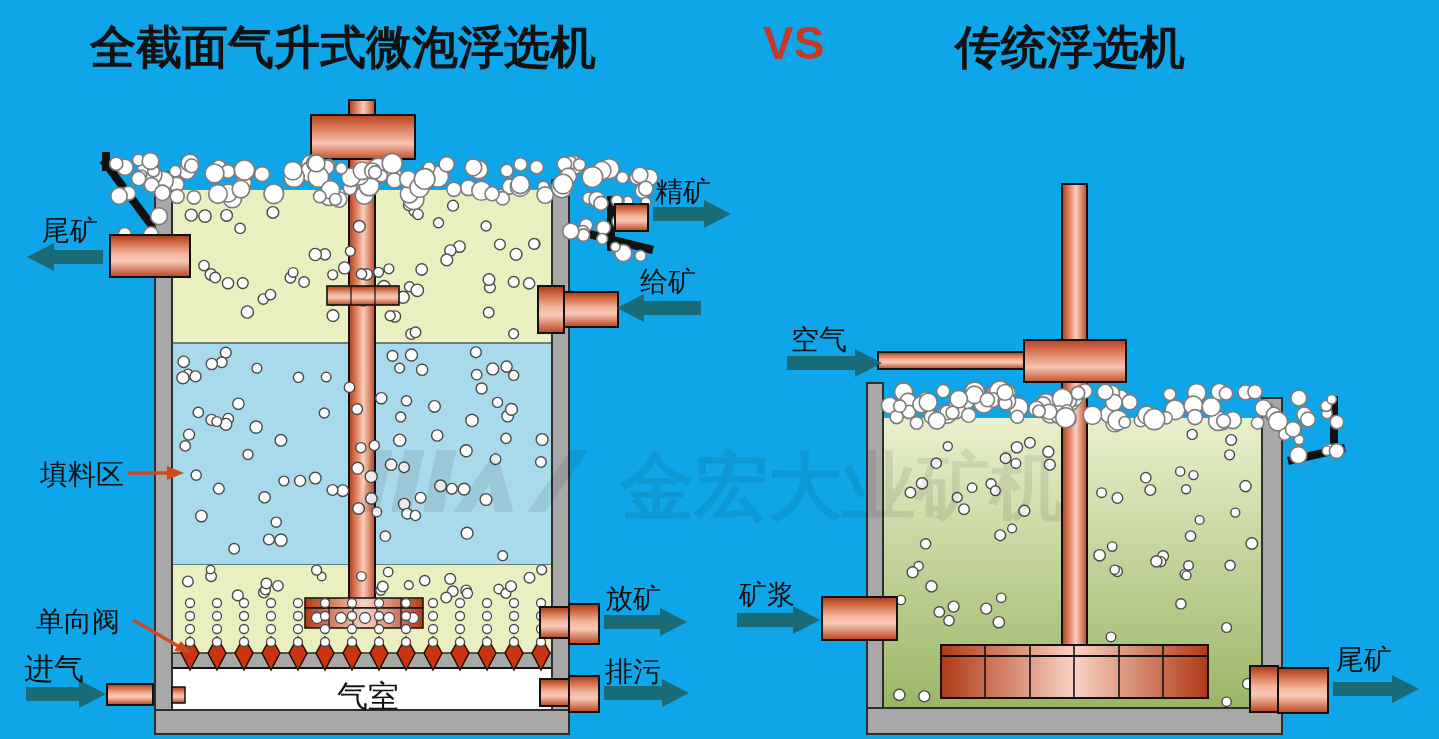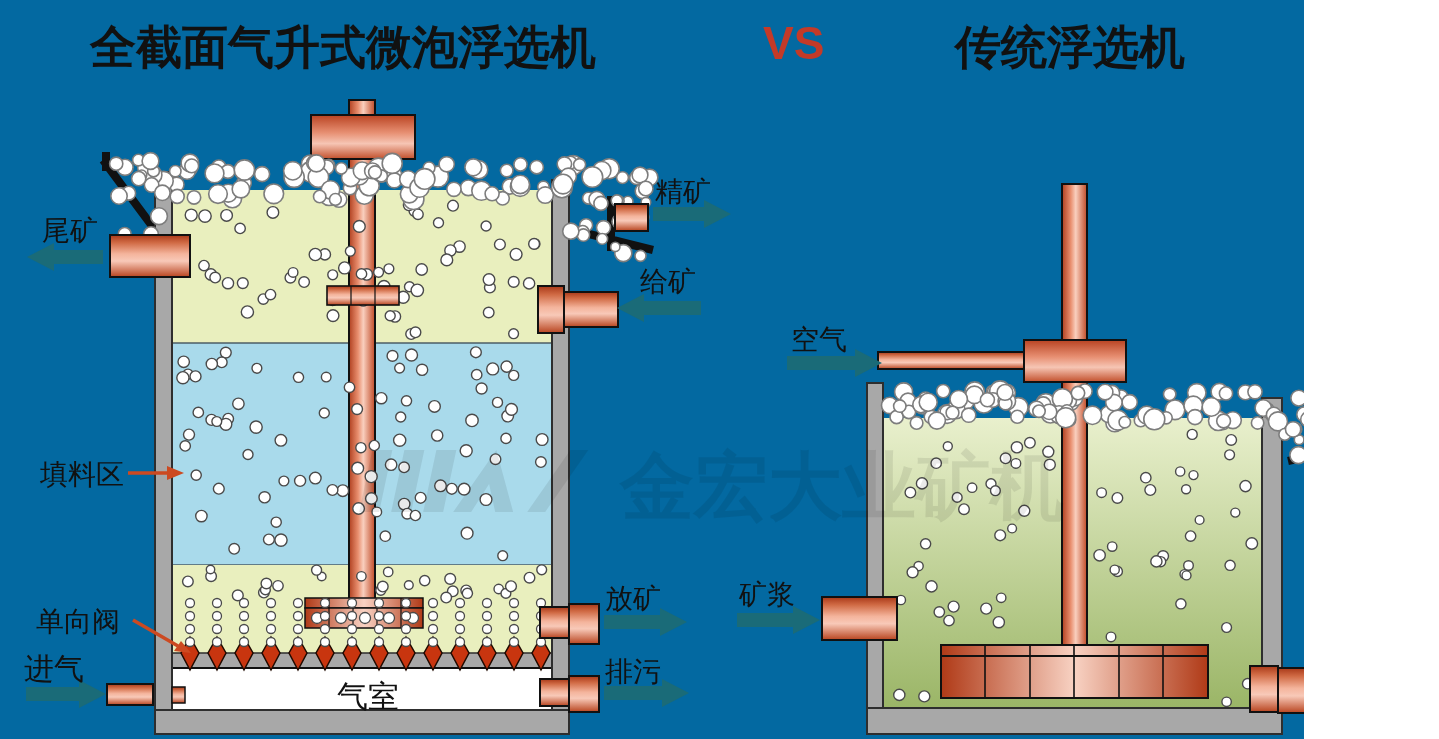--- a/index.html
+++ b/index.html
@@ -1,16 +1,16 @@
 <!DOCTYPE html>
 <html><head>
 <meta charset="utf-8">
 <style>
   html,body{margin:0;padding:0;background:#fff;}
-  .canvas{position:relative;width:1304px;height:739px;background:#0369a1;overflow:hidden;
+  .canvas{position:relative;width:1439px;height:739px;background:#0ea5e9;overflow:hidden;
           font-family:"Liberation Sans","DejaVu Sans",sans-serif;}
   svg{position:absolute;left:0;top:0;}
   text{fill:#111;font-family:"Liberation Sans","DejaVu Sans",sans-serif;}
   .label{font-size:28px;font-weight:500;}
   .title{font-size:46px;font-weight:600;}
   .vs{font-size:46px;font-weight:600;fill:#c43a28;}
   .wm{font-size:74px;font-weight:700;fill:#000;opacity:0.08;}
 </style>
 </head>
 <body>

